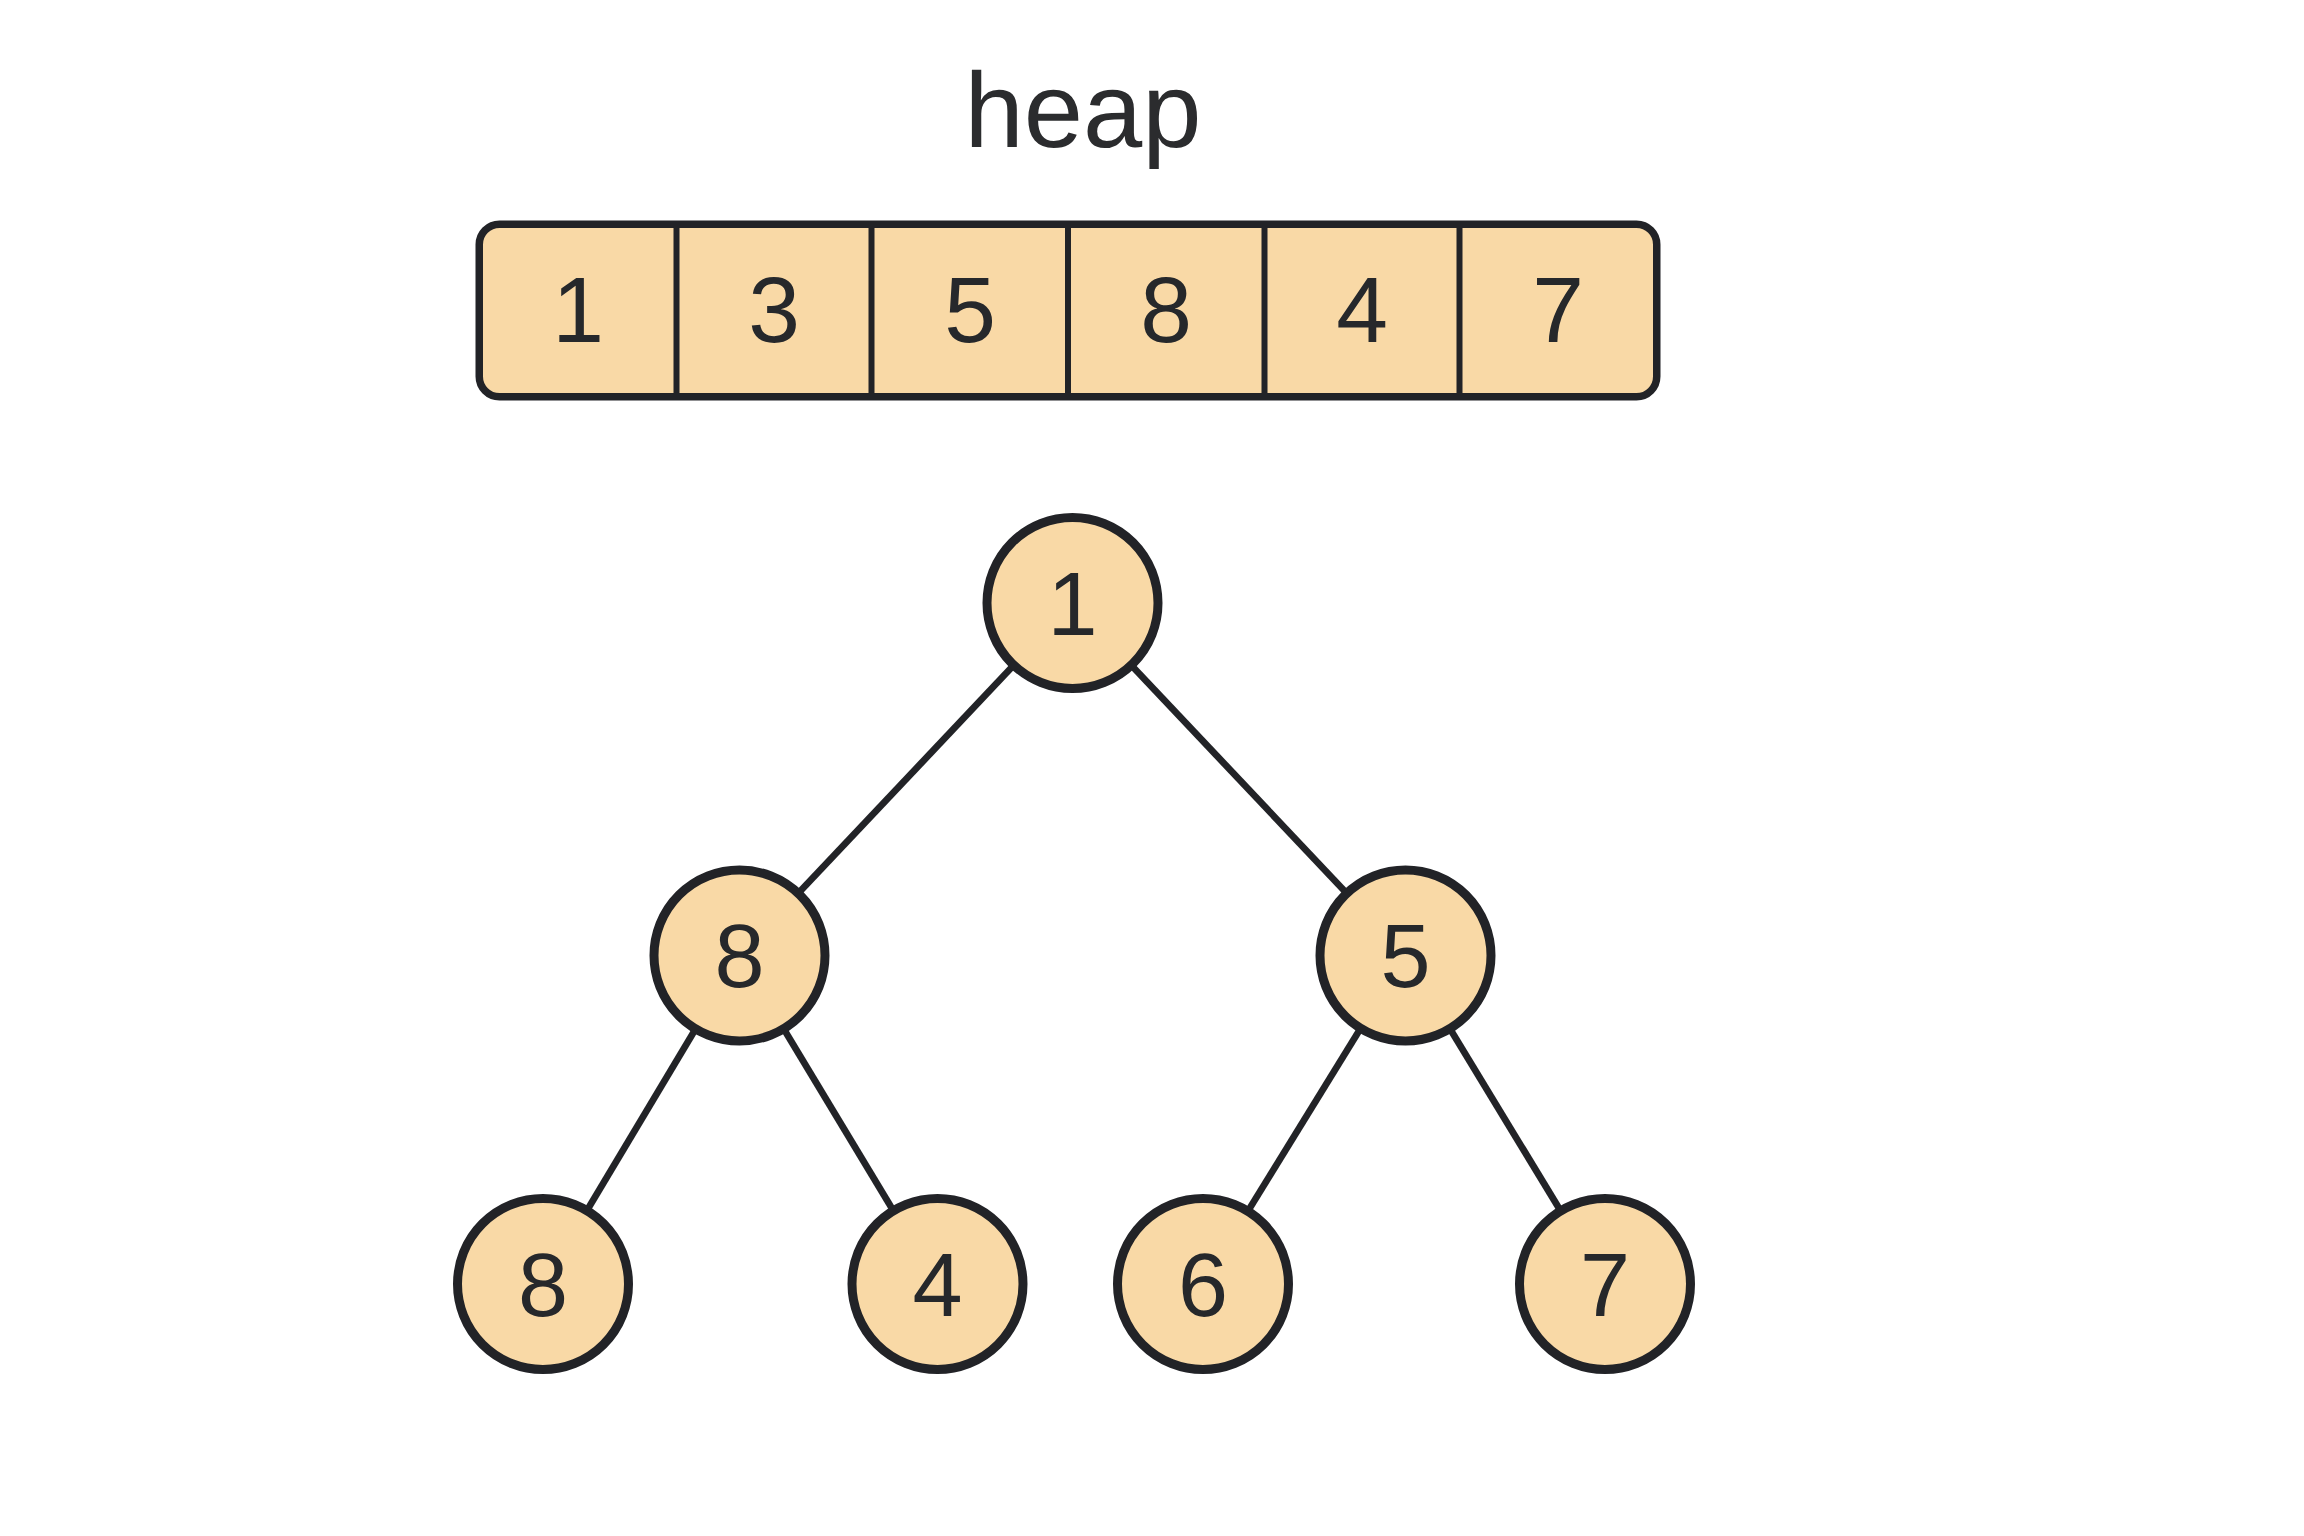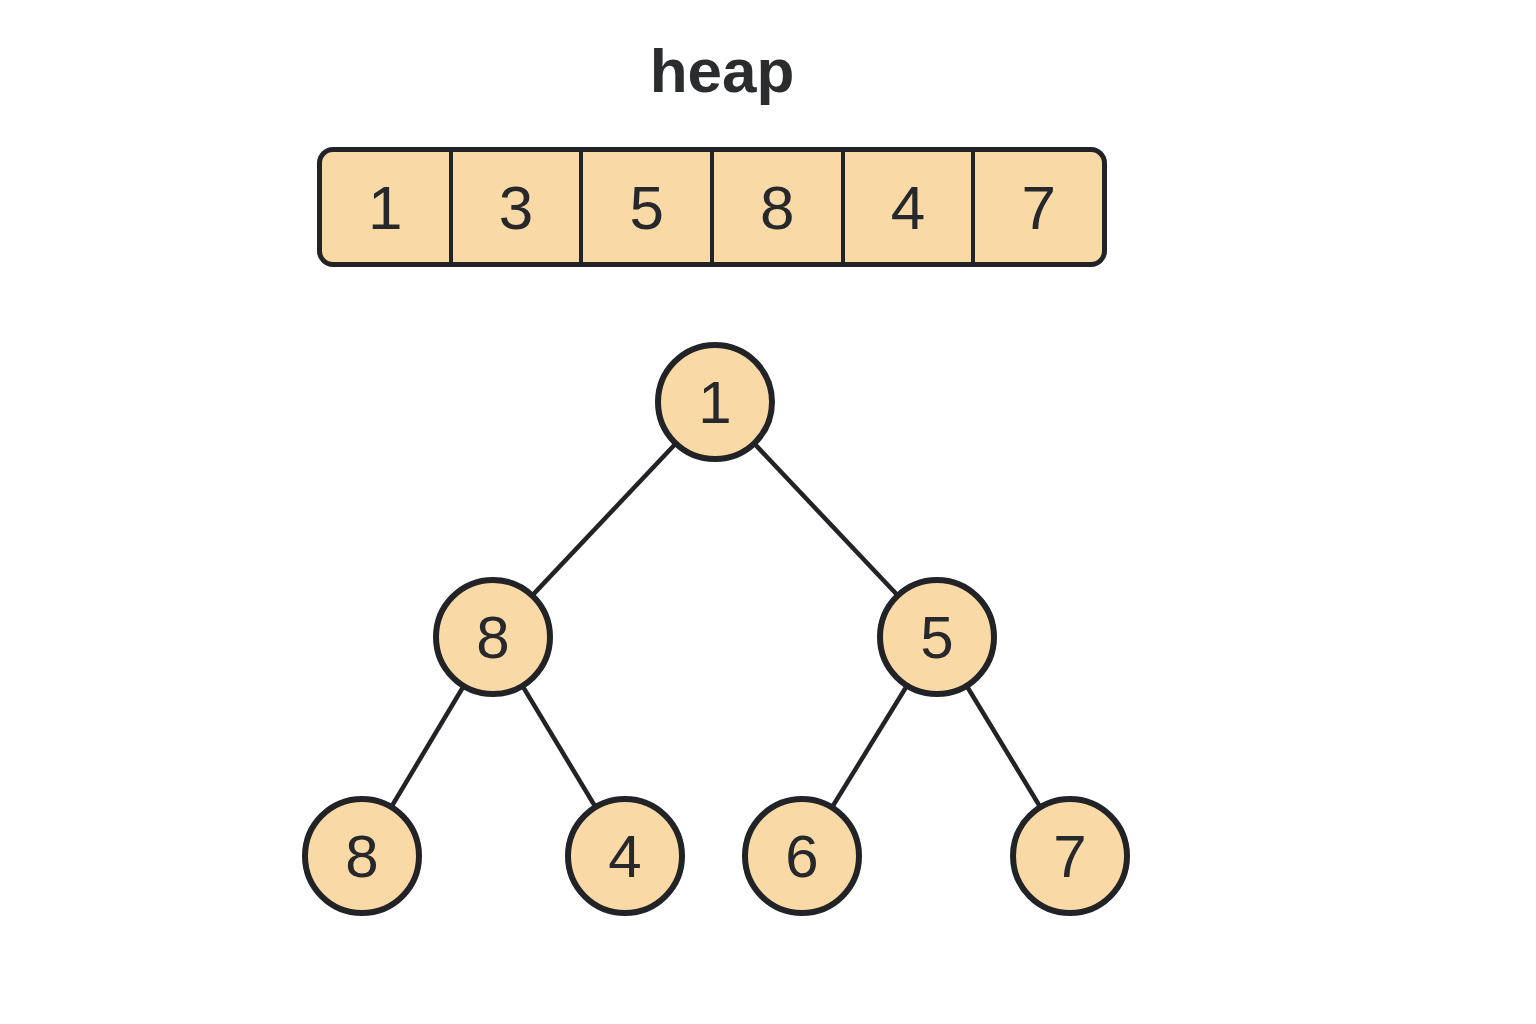--- a/index.html
+++ b/index.html
@@ -14,22 +14,22 @@
     height: 1024px;
     background: #ffffff;
     overflow: hidden;
   }
   .title {
     position: absolute;
     left: 322px;
     top: 38px;
     width: 800px;
     text-align: center;
-    font-size: 62px;
-    font-weight: bold;
+    font-size: 71px;
+    font-weight: normal;
     line-height: 1.05;
     color: #2b2c2e;
     letter-spacing: 0px;
   }
   .heap-array {
     position: absolute;
     left: 317px;
     top: 147px;
     width: 790px;
     height: 120px;

